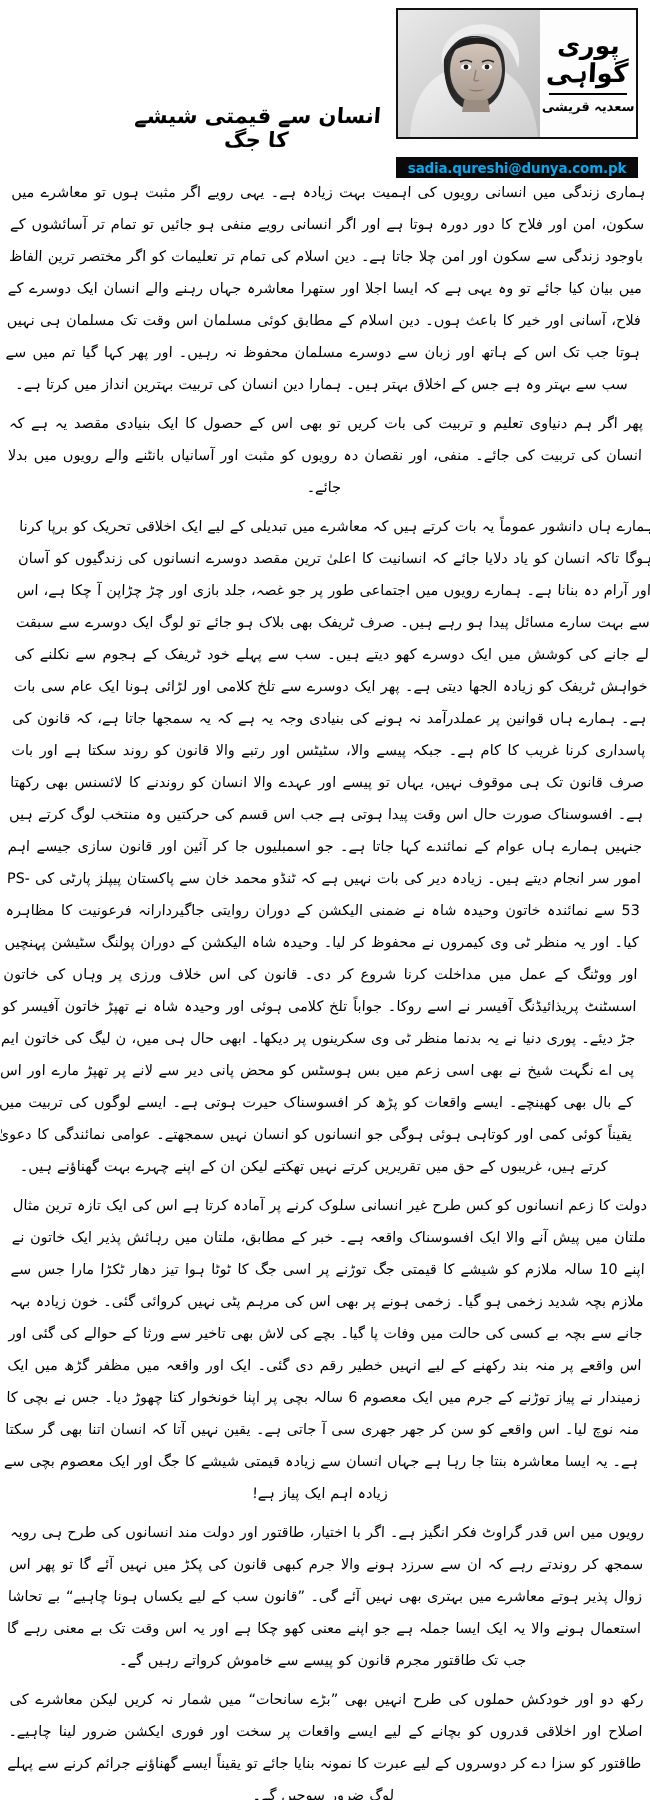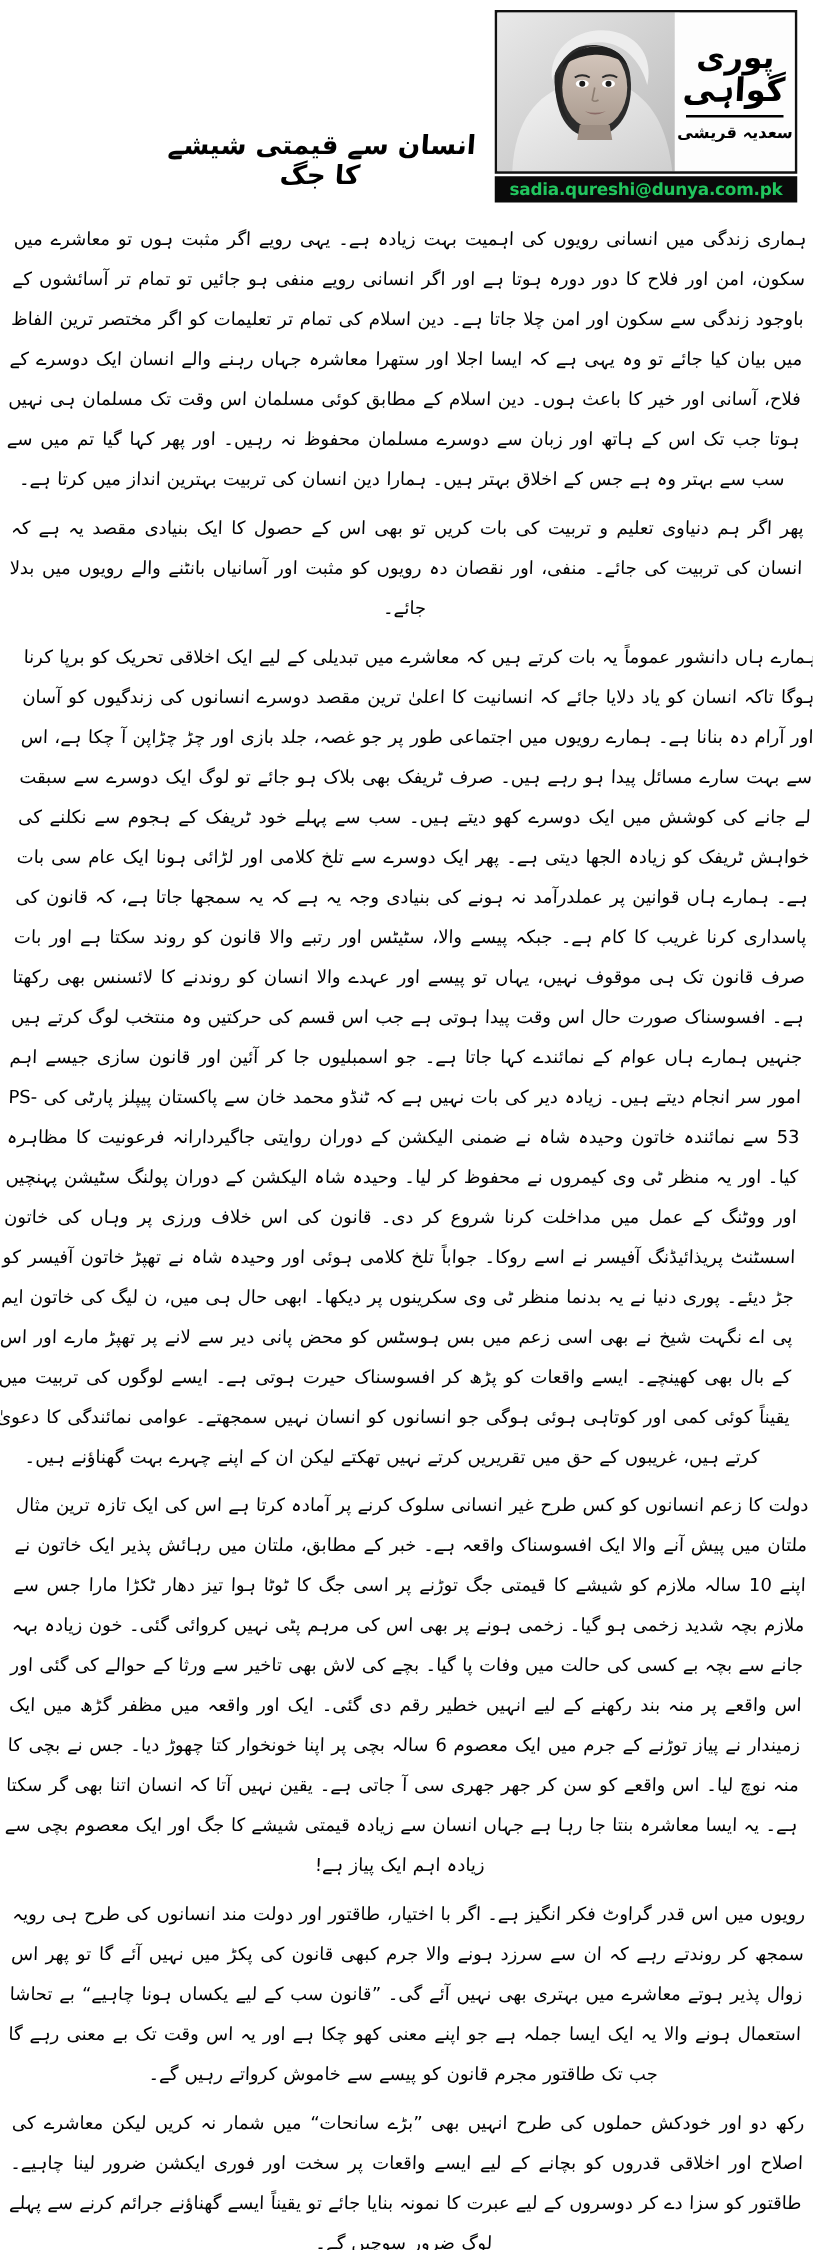--- a/index.html
+++ b/index.html
@@ -82,26 +82,26 @@
     height: 127px;
     overflow: hidden;
     background: #d9d9d9;
   }
   .masthead-photo svg { display:block; width:146px; height:127px; }
 
   .email-bar {
     width: 242px;
     height: 21px;
     background: #0a0a0a;
-    color: #22c55e;
+    color: #0ea5e9;
     display: flex;
     align-items: center;
     justify-content: center;
     box-sizing: border-box;
-    margin-top: 2px;
+    margin-top: 18px;
   }
   .email-bar span {
     font-family: "DejaVu Sans", sans-serif;
     font-size: 13.5px;
     font-weight: bold;
     letter-spacing: -0.2px;
     direction: ltr;
   }
 
   

